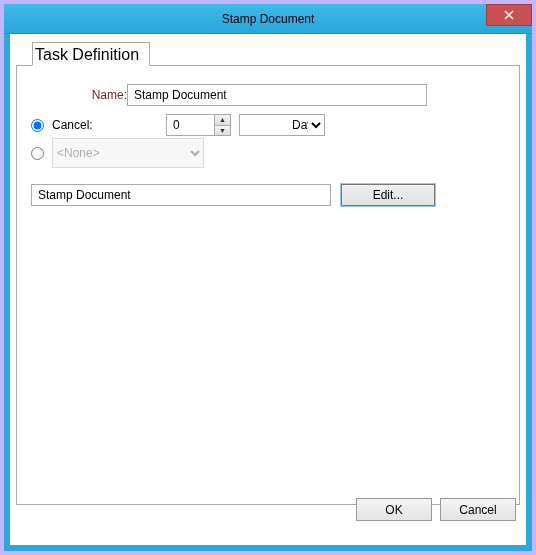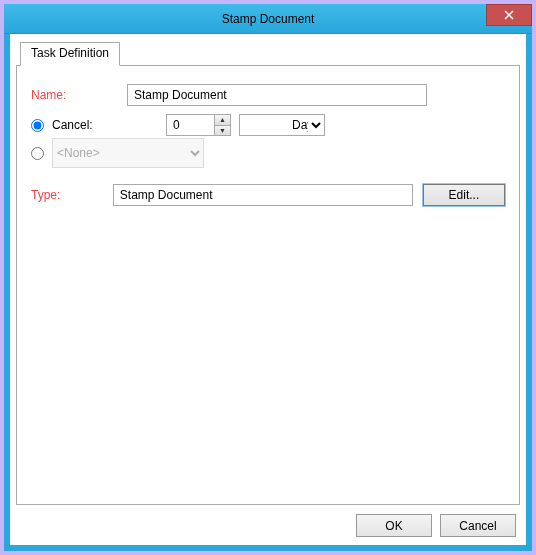--- a/index.html
+++ b/index.html
@@ -61,27 +61,27 @@
     background: #fff;
   }
   .tabstrip {
     height: 26px;
     position: relative;
     margin: 6px 6px 0 6px;
   }
   .tab {
     position: absolute;
     top: 2px;
-    left: 4px;
+    left: 16px;
     height: 24px;
     background: #fff;
     border: 1px solid #aaa;
     border-bottom: 1px solid #fff;
-    padding: 3px 10px 0 10px;
-    font-size: 12px;
+    padding: 3px 10px 0 2px;
+    font-size: 16px;
     z-index: 2;
   }
   .tabpanel {
     position: absolute;
     top: 31px;
     left: 6px;
     right: 6px;
     bottom: 40px;
     border: 1px solid #aaa;
     background: #fff;
@@ -89,21 +89,22 @@
   .form {
     padding: 18px 14px;
   }
   .row {
     display: flex;
     align-items: center;
     margin-bottom: 8px;
   }
   .row .label {
     width: 96px;
-    color: #ef4444;
+    color: #7f1d1d;
+    text-align: right;
   }
   .text-input {
     flex: 0 0 300px;
     height: 22px;
     border: 1px solid #a9a9a9;
     padding: 2px 6px;
     font: inherit;
     background: #fff;
   }
   .text-input.full { width: 290px; }
@@ -175,21 +176,21 @@
     height: 22px;
     border: 1px solid #777;
     background: linear-gradient(#f0f0f0,#e1e1e1);
     font: inherit;
     margin-left: 10px;
     cursor: pointer;
     box-shadow: 0 0 0 1px #96c8ef;
   }
   .footer {
     position: absolute;
-    bottom: 8px;
+    bottom: 24px;
     right: 10px;
     display: flex;
     gap: 8px;
   }
   .footer button {
     width: 76px;
     height: 23px;
     border: 1px solid #999;
     background: linear-gradient(#f4f4f4,#e4e4e4);
     font: inherit;
@@ -245,21 +246,20 @@
               <div class="radio-row">
                 <input type="radio" name="dur" style="">
                 <select class="idx" disabled="">
                   <option>&lt;None&gt;</option>
                 </select>
               </div>
             </div>
           </div>
 
           <div class="row type-row" style="margin-top:14px;">
-            <div class="label">Type:</div>
             <input class="text-input" type="text" readonly="" value="Stamp Document" style="">
             <button class="edit-btn">Edit...</button>
           </div>
 
         </div>
       </div>
 
       <div class="footer">
         <button>OK</button>
         <button>Cancel</button>

